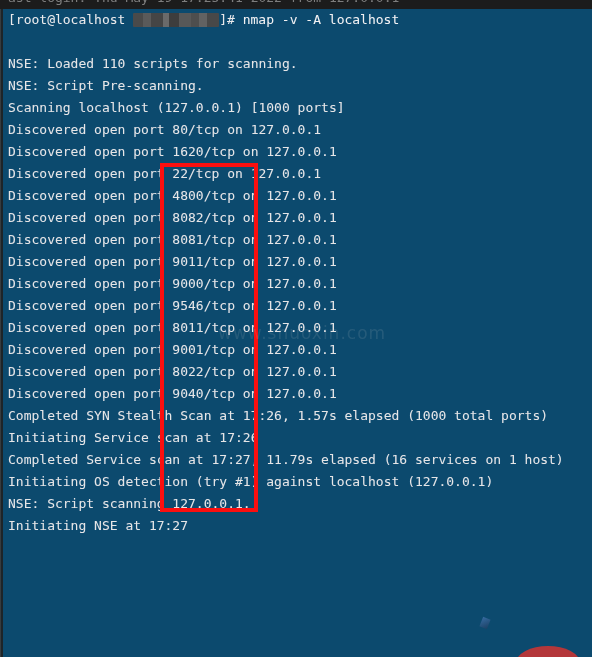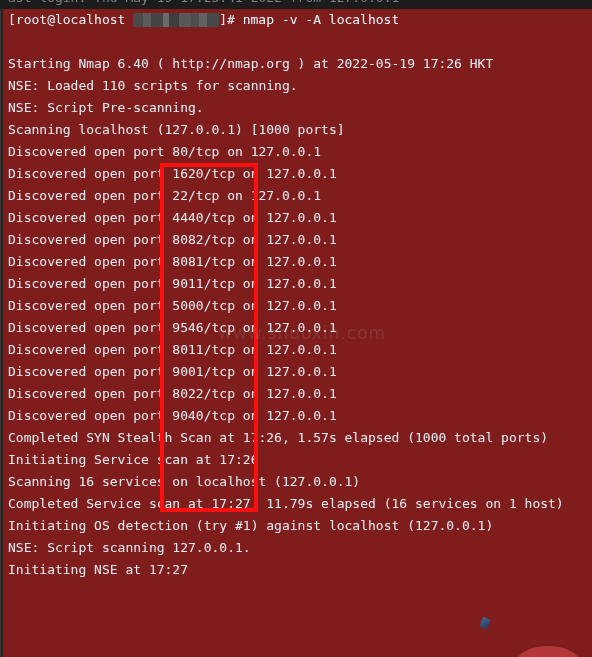--- a/index.html
+++ b/index.html
@@ -4,21 +4,21 @@
 <style>
   html, body {
     margin: 0;
     padding: 0;
     background: #1b1b1b;
   }
   #terminal {
     position: relative;
     width: 592px;
     height: 657px;
-    background: #7f1d1d;
+    background: #0c4a6e;
     overflow: hidden;
     font-family: "DejaVu Sans Mono", "Liberation Mono", monospace;
     font-size: 13px;
     line-height: 22px;
     color: #e6e6e6;
     -webkit-font-smoothing: antialiased;
   }
   
   #left-edge {
     position: absolute;
@@ -142,40 +142,38 @@
 
   <div id="top-clip">
     <span class="frag">ast login: Thu May 19 17:25:41 2022 from 127.0.0.1</span>
   </div>
 
   <div id="lines">
 
     <div class="line"><span class="seg-prompt">[root@localhost </span><span class="redacted"></span><span class="seg-prompt">]# </span><span class="seg-cmd">nmap -v -A localhost</span></div>
 
     <div class="line blank"> </div>
-    <div class="line">Starting Nmap 6.40 ( http://nmap.org ) at 2022-05-19 17:26 HKT</div>
     <div class="line">NSE: Loaded 110 scripts for scanning.</div>
     <div class="line">NSE: Script Pre-scanning.</div>
     <div class="line">Scanning localhost (127.0.0.1) [1000 ports]</div>
     <div class="line">Discovered open port 80/tcp on 127.0.0.1</div>
     <div class="line">Discovered open port 1620/tcp on 127.0.0.1</div>
     <div class="line">Discovered open port 22/tcp on 127.0.0.1</div>
-    <div class="line">Discovered open port 4440/tcp on 127.0.0.1</div>
+    <div class="line">Discovered open port 4800/tcp on 127.0.0.1</div>
     <div class="line">Discovered open port 8082/tcp on 127.0.0.1</div>
     <div class="line">Discovered open port 8081/tcp on 127.0.0.1</div>
     <div class="line">Discovered open port 9011/tcp on 127.0.0.1</div>
-    <div class="line">Discovered open port 5000/tcp on 127.0.0.1</div>
+    <div class="line">Discovered open port 9000/tcp on 127.0.0.1</div>
     <div class="line">Discovered open port 9546/tcp on 127.0.0.1</div>
     <div class="line">Discovered open port 8011/tcp on 127.0.0.1</div>
     <div class="line">Discovered open port 9001/tcp on 127.0.0.1</div>
     <div class="line">Discovered open port 8022/tcp on 127.0.0.1</div>
     <div class="line">Discovered open port 9040/tcp on 127.0.0.1</div>
     <div class="line">Completed SYN Stealth Scan at 17:26, 1.57s elapsed (1000 total ports)</div>
     <div class="line">Initiating Service scan at 17:26</div>
-    <div class="line">Scanning 16 services on localhost (127.0.0.1)</div>
     <div class="line">Completed Service scan at 17:27, 11.79s elapsed (16 services on 1 host)</div>
     <div class="line">Initiating OS detection (try #1) against localhost (127.0.0.1)</div>
     <div class="line">NSE: Script scanning 127.0.0.1.</div>
     <div class="line">Initiating NSE at 17:27</div>
 
   </div>
 
   <div id="red-box"></div>
 
   <div id="watermark">

